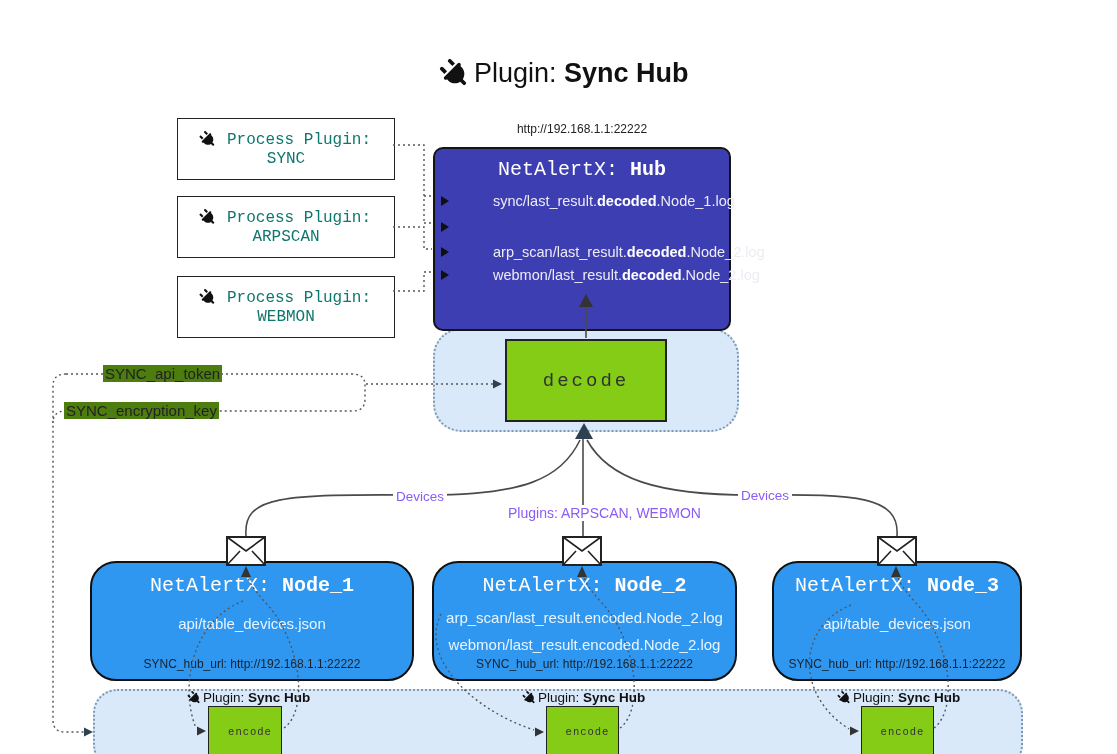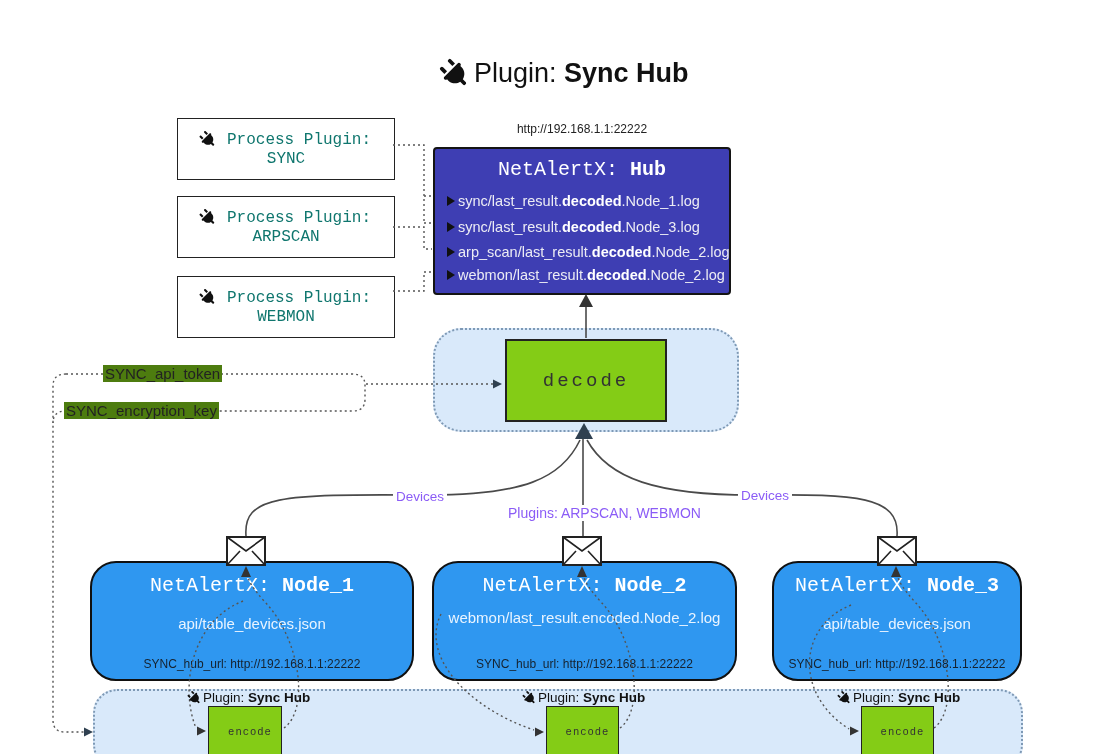--- a/index.html
+++ b/index.html
@@ -19,28 +19,28 @@
   
   .proc-box { left:177px; width:216px; height:60px; background:#fff; border:1.6px solid #222;
               display:flex; flex-direction:column; align-items:center; justify-content:center;
               gap:1px; z-index:1; }
   .proc-line1 { display:flex; align-items:center; gap:12px;
                 font-family:"Liberation Mono","DejaVu Sans Mono",monospace; font-size:16px; color:#0f766e; }
   .proc-line2 { font-family:Liberation Mono, monospace; font-size:16px; color:#0f766e; }
 
   
   .url-label { left:433px; top:78px; width:298px; text-align:center; font-size:12px; color:#222; z-index:1; }
-  .hub-box { left:433px; top:103px; width:298px; height:148px; background:#3E3EB3;
-             border:2px solid #141414; border-radius:4px; box-sizing:border-box;
+  .hub-box { left:433px; top:103px; width:298px; height:184px; background:#3E3EB3;
+             border:2px solid #141414; border-radius:10px; box-sizing:border-box;
              padding-top:9px; z-index:1; color:#fff; }
   .hub-title { text-align:center; font-family:"Liberation Mono","DejaVu Sans Mono",monospace;
                font-size:20px; margin-bottom:7px; }
   .hub-title b { font-weight:700; }
-  .hub-file { display:flex; align-items:center; padding-left:12px; font-size:14.5px;
-              color:#ECECF4; white-space:nowrap; }
+  .hub-file { display:flex; align-items:center; padding-left:6px; font-size:14.5px;
+              color:#ECECF4; white-space:nowrap;gap:41px; }
   .hub-file.tall { height:26px; }
   .hub-file.short { height:23px; }
   .hub-file b { color:#fff; font-weight:700; }
   .tri { width:0; height:0; border-left:8px solid #101010; border-top:5px solid transparent;
          border-bottom:5px solid transparent; margin-right:3px; flex:none; }
 
   
   .panel { background:#D9E9FA; border:2px dotted #7E99B5; border-radius:28px; box-sizing:border-box; z-index:0; }
   .panel-decode { left:433px; top:284px; width:306px; height:104px; }
   .white-op { background:#84cc16; border:2px solid #222; display:flex; align-items:center;
@@ -164,21 +164,20 @@
 
   <div class="abs url-label">http://192.168.1.1:22222</div>
   <div class="abs hub-box">
     <div class="hub-title"><span>NetAlertX: </span><b>Hub</b></div>
     <div class="hub-file tall">
         <span class="tri"></span>
         <span><span>sync/last_result.</span><b>decoded</b><span>.Node_1.log</span></span>
       </div>
     <div class="hub-file tall">
         <span class="tri"></span>
-        <span><span>sync/last_result.</span><b>decoded</b><span>.Node_3.log</span></span>
       </div>
     <div class="hub-file short">
         <span class="tri"></span>
         <span><span>arp_scan/last_result.</span><b>decoded</b><span>.Node_2.log</span></span>
       </div>
     <div class="hub-file short">
         <span class="tri"></span>
         <span><span>webmon/last_result.</span><b>decoded</b><span>.Node_2.log</span></span>
       </div>
   </div>
@@ -214,20 +213,21 @@
 
   <div class="abs node" style="left:90px; width:324px">
     <div class="node-title"><span>NetAlertX: </span><b>Node_1</b></div>
     <div class="node-file gap-one">api/table_devices.json</div>
     <div class="node-url">SYNC_hub_url: http://192.168.1.1:22222</div>
   </div>
 
   <div class="abs node" style="left:432px; width:305px">
     <div class="node-title"><span>NetAlertX: </span><b>Node_2</b></div>
     <div class="gap-two">
+      <div class="node-file">arp_scan/last_result.encoded.Node_2.log</div>
       <div class="node-file">webmon/last_result.encoded.Node_2.log</div>
     </div>
     <div class="node-url">SYNC_hub_url: http://192.168.1.1:22222</div>
   </div>
 
   <div class="abs node" style="left:772px; width:250px">
     <div class="node-title"><span>NetAlertX: </span><b>Node_3</b></div>
     <div class="node-file gap-one">api/table_devices.json</div>
     <div class="node-url">SYNC_hub_url: http://192.168.1.1:22222</div>
   </div>

